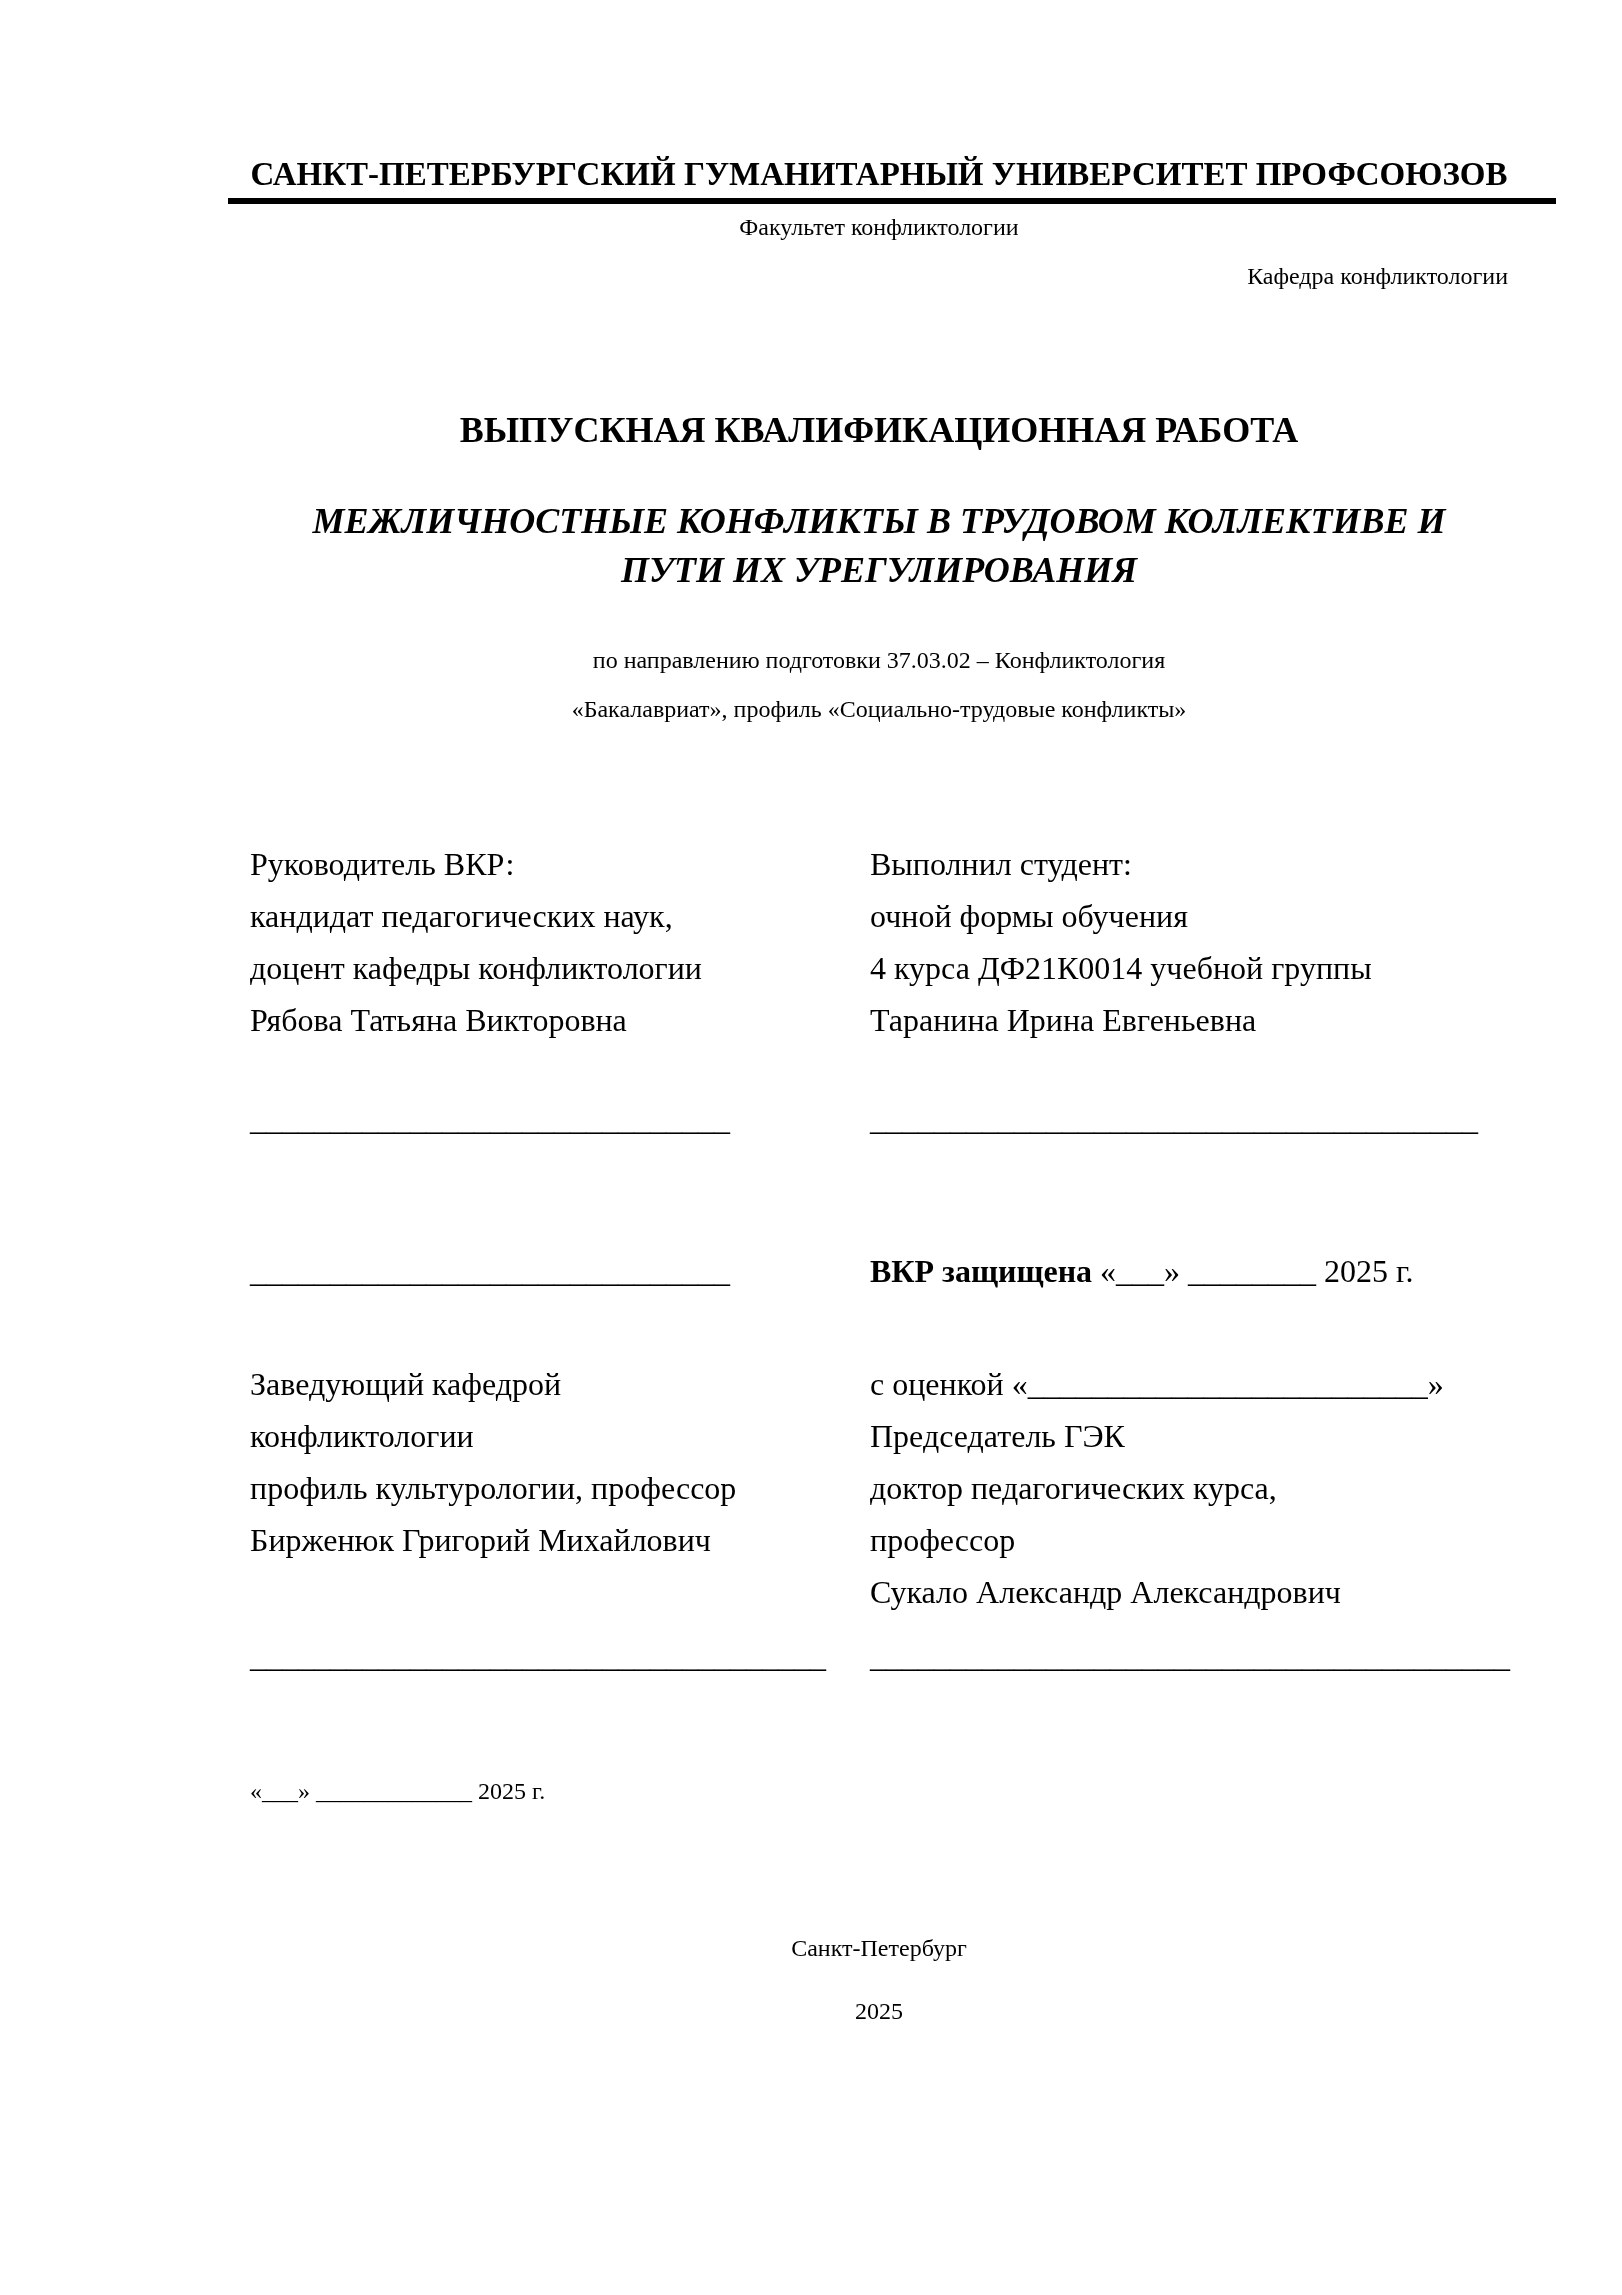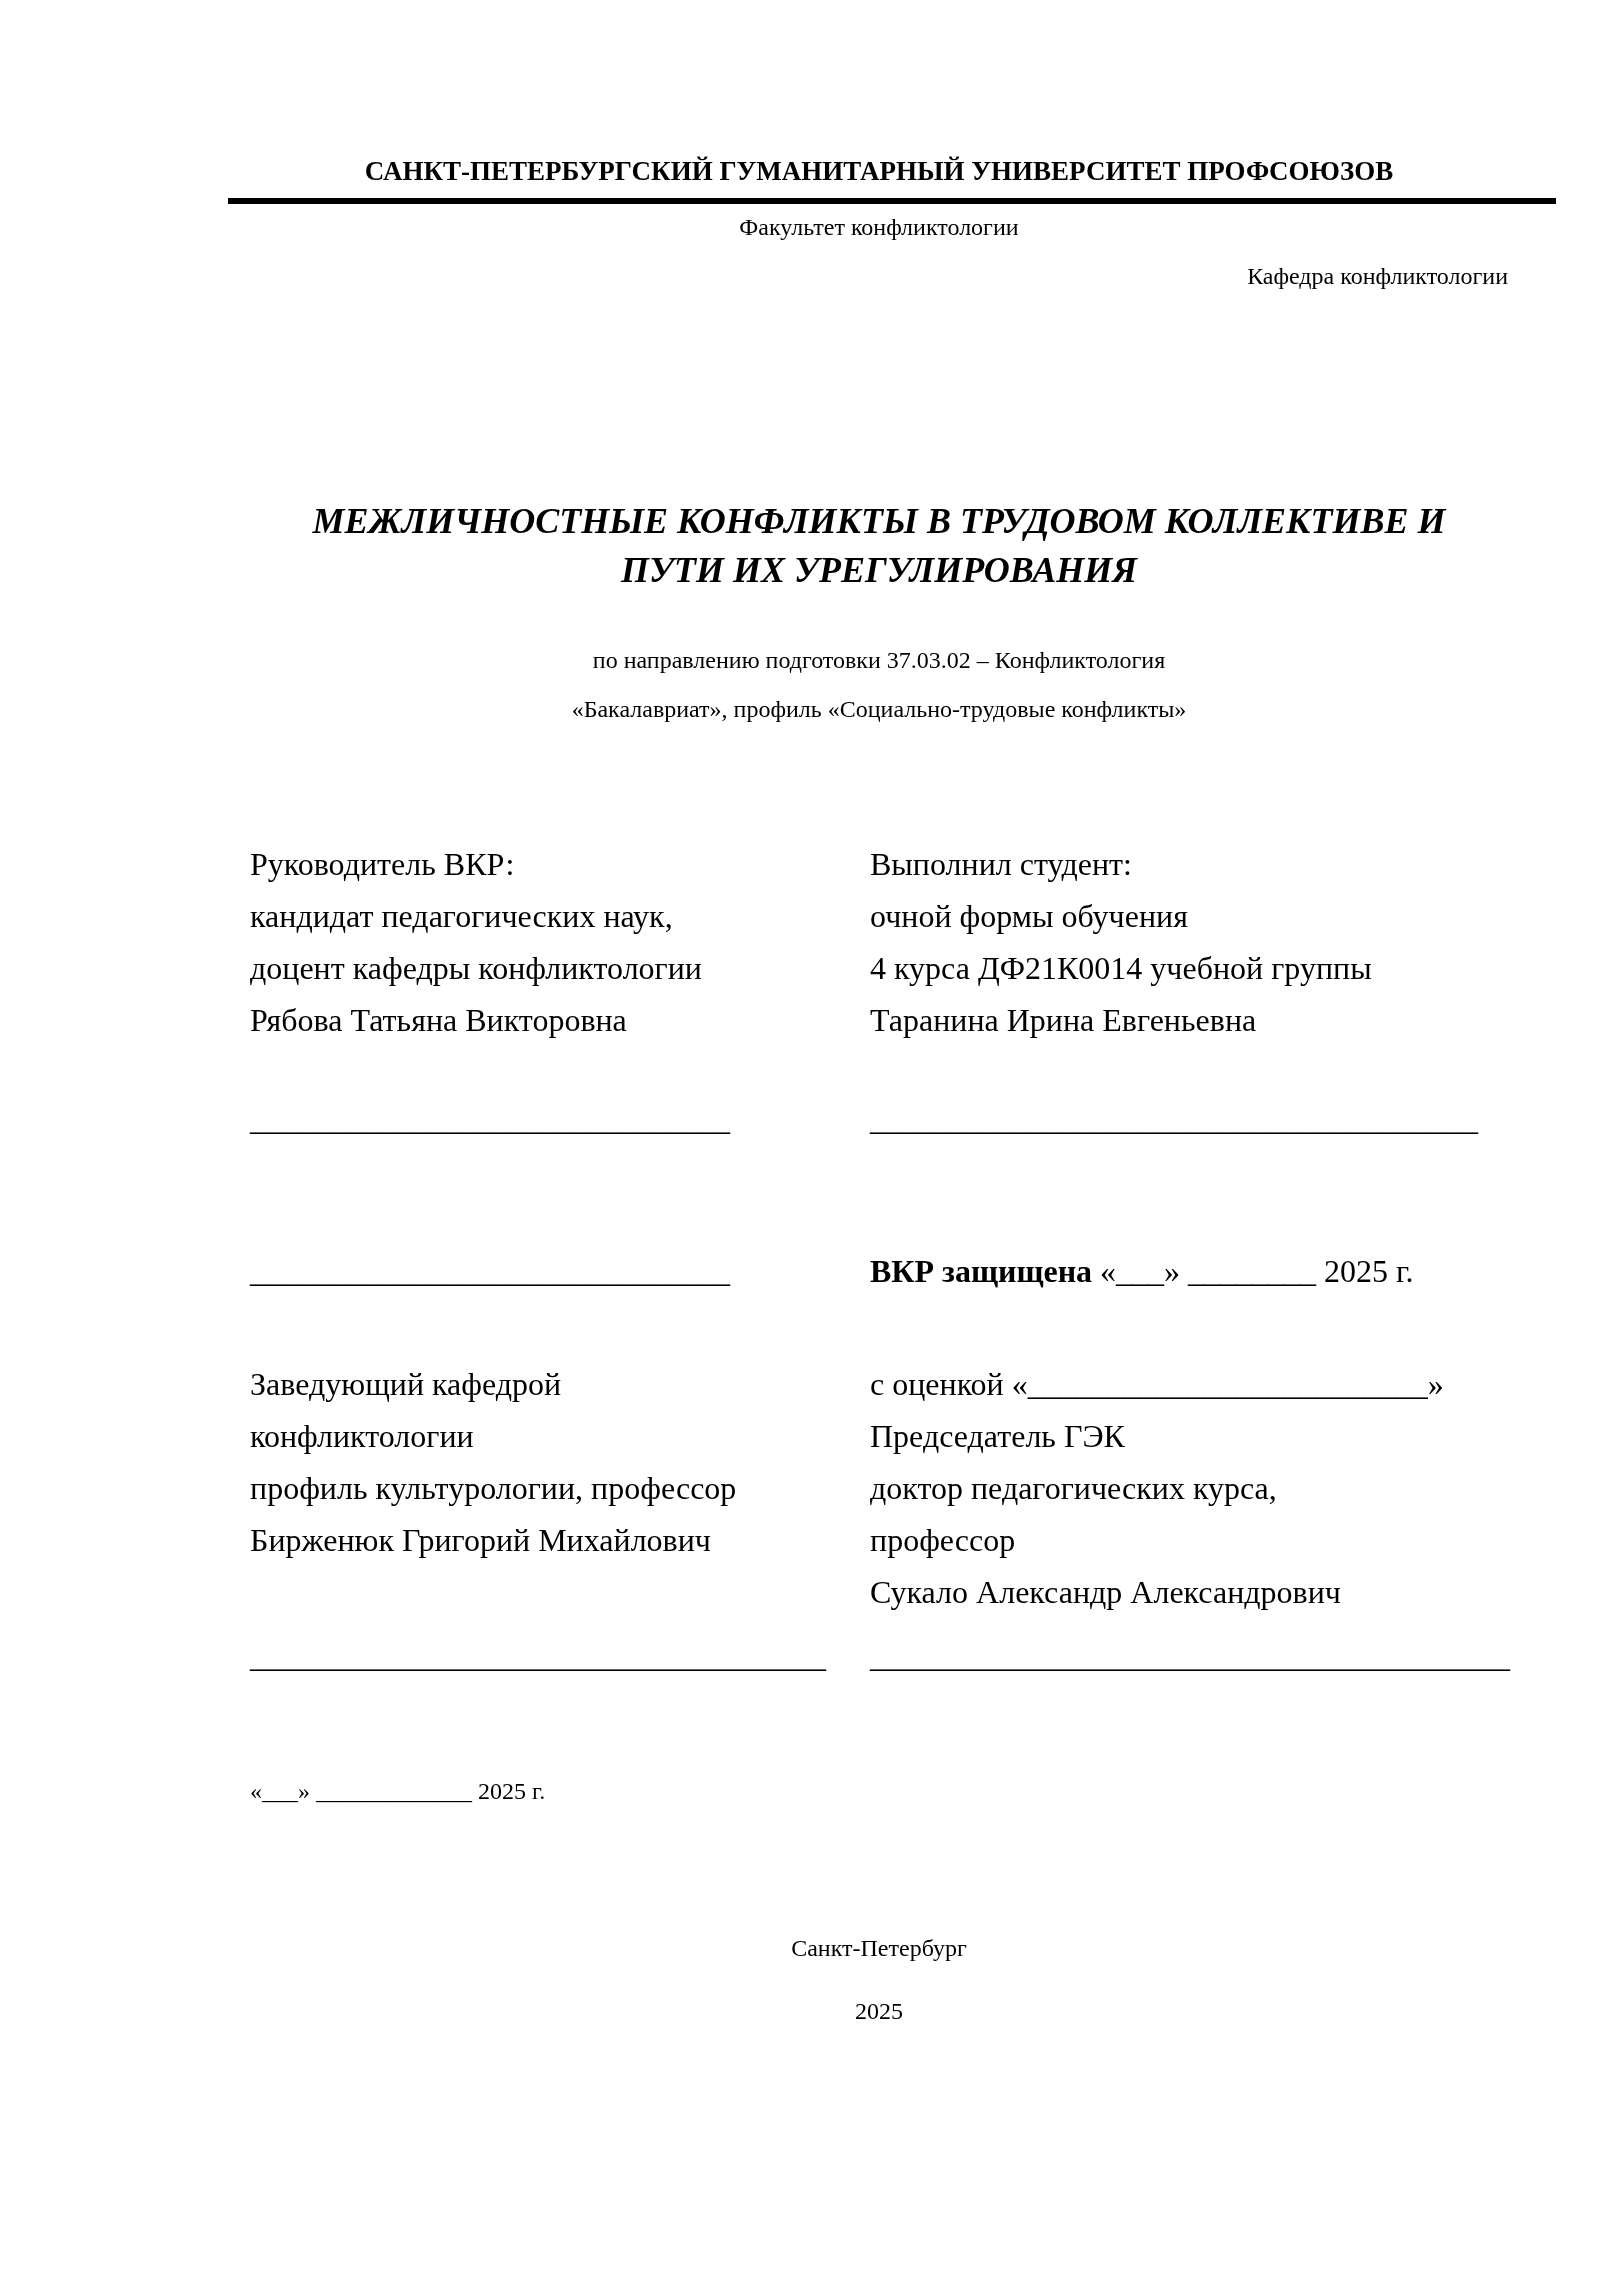--- a/index.html
+++ b/index.html
@@ -18,21 +18,21 @@
   }
   .content {
     position: absolute;
     left: 250px;
     top: 0;
     width: 1258px;
     height: 100%;
   }
   .row { position: absolute; left: 0; width: 100%; }
   .t-body   { font-size: 24px; line-height: 1; white-space: nowrap; }
-  .t-head   { font-size: 27px; font-weight: bold; line-height: 1; white-space: nowrap; }
+  .t-head   { font-size: 33px; font-weight: bold; line-height: 1; white-space: nowrap; }
   .t-title  { font-size: 36px; font-weight: bold; line-height: 1; white-space: nowrap; }
   .t-title2 { font-size: 36px; font-weight: bold; line-height: 49px; white-space: nowrap; }
   .center { text-align: center; }
   .right  { text-align: right; }
   .rule {
     position: absolute;
     left: -22px;
     width: 1328px;
     height: 5.5px;
     background: #000000;
@@ -52,20 +52,21 @@
   <div class="content">
 
     <div class="row t-head center" style="top:158px;">САНКТ-ПЕТЕРБУРГСКИЙ ГУМАНИТАРНЫЙ УНИВЕРСИТЕТ ПРОФСОЮЗОВ</div>
 
     <div class="rule" style="top:198px;"></div>
 
     <div class="row t-body center" style="top:215px;">Факультет конфликтологии</div>
 
     <div class="row t-body right" style="top:264px;">Кафедра конфликтологии</div>
 
+    <div class="row t-title center" style="top:412px;">ВЫПУСКНАЯ КВАЛИФИКАЦИОННАЯ РАБОТА</div>
 
     <div class="row t-title2 center" style="top:497px;font-style:italic;">
       <div>МЕЖЛИЧНОСТНЫЕ КОНФЛИКТЫ В ТРУДОВОМ КОЛЛЕКТИВЕ И</div>
       <div>ПУТИ ИХ УРЕГУЛИРОВАНИЯ</div>
     </div>
 
     <div class="row t-body center" style="top:648px;">по направлению подготовки 37.03.02 – Конфликтология</div>
 
     <div class="row t-body center" style="top:697px;">«Бакалавриат», профиль «Социально-трудовые конфликты»</div>
 

